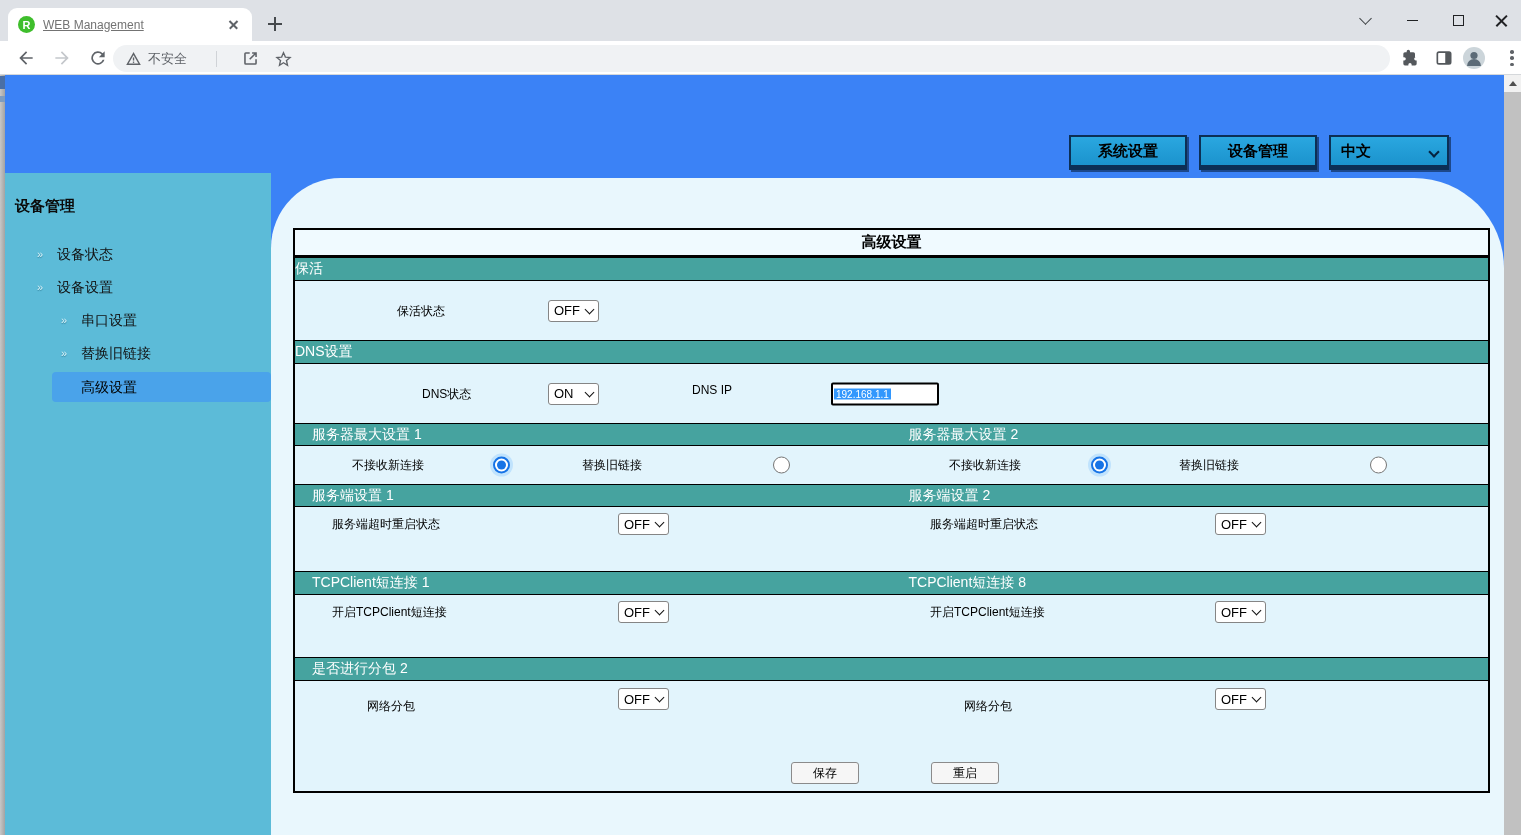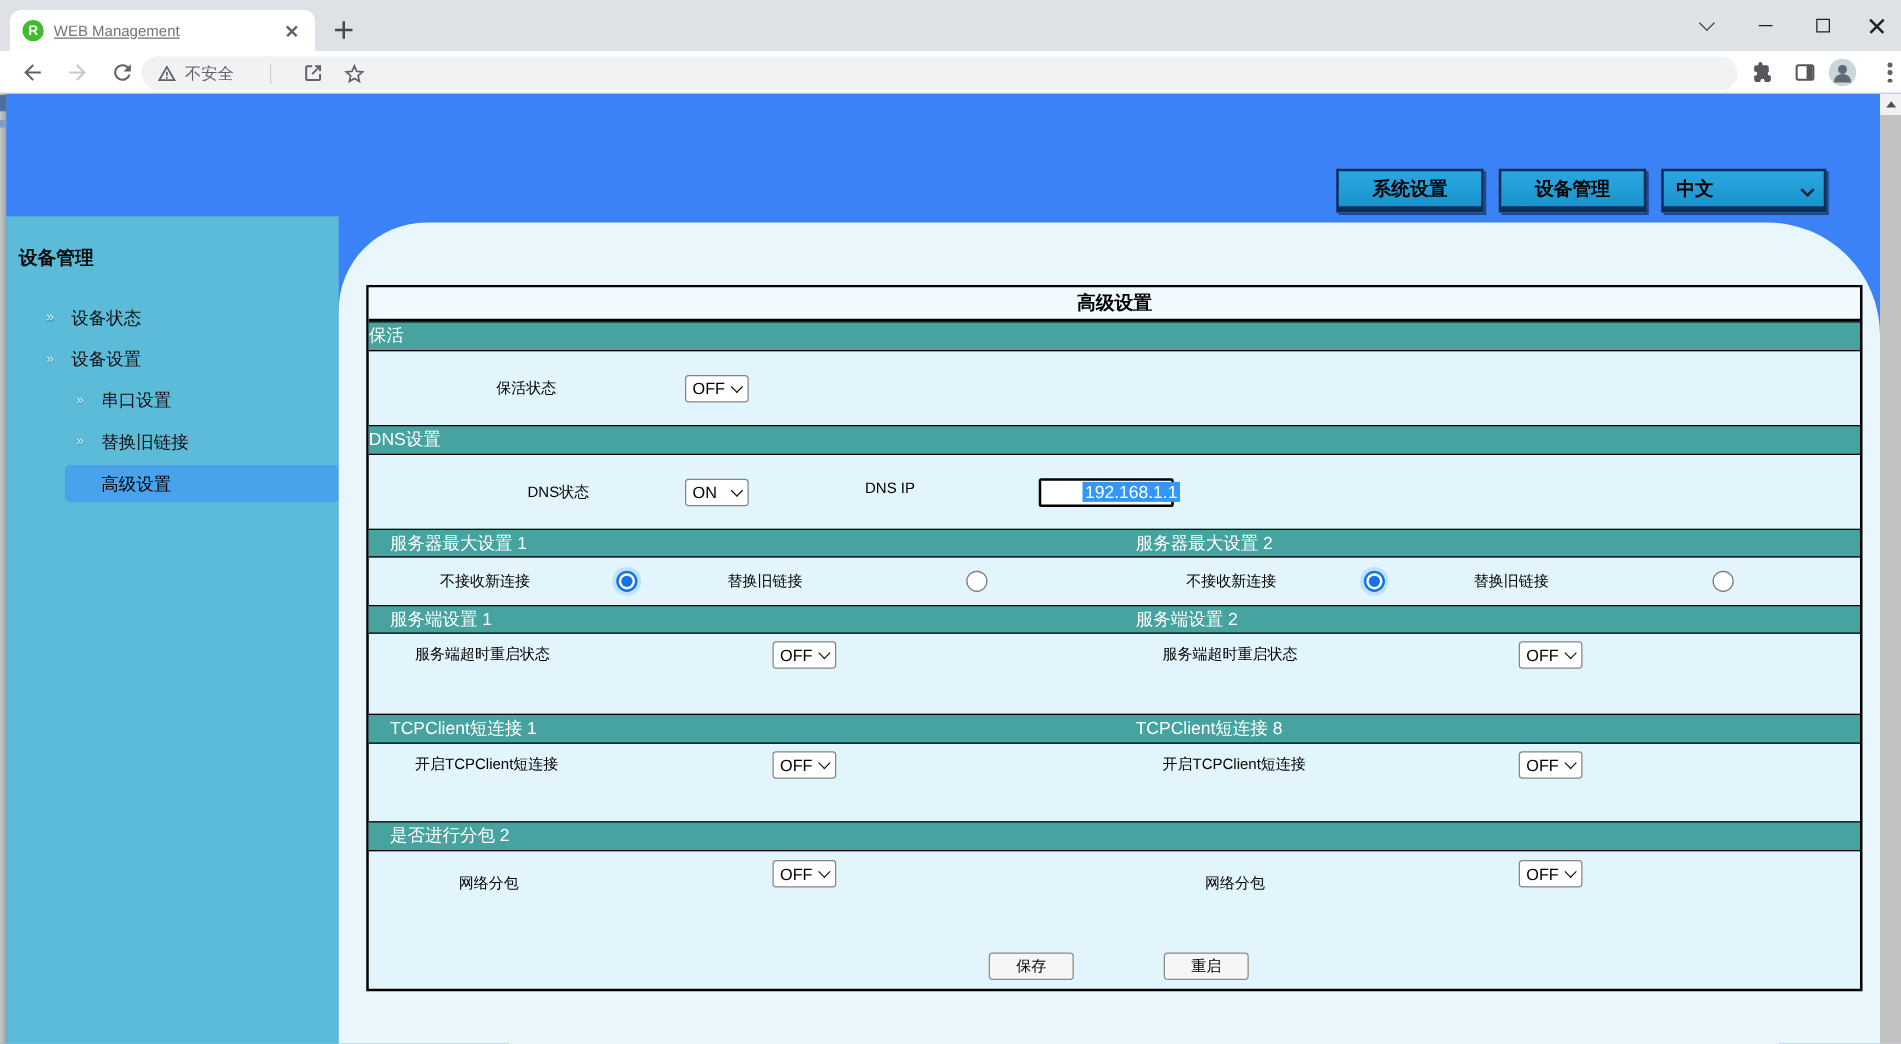--- a/index.html
+++ b/index.html
@@ -46,21 +46,21 @@
   .page { position:absolute; left:0; top:75px; width:1521px; height:760px; background:#3b82f6; }
   .left-strip { position:absolute; left:0; top:0; width:5px; height:100%;
     background:linear-gradient(to right,#c7c7c7,#a3a3a3); z-index:30; }
   .strip-ico1 { position:absolute; left:0; top:1px; width:5px; height:13px; background:#4a6fa5; }
   .strip-ico2 { position:absolute; left:0; top:21px; width:5px; height:6px; background:#7d9cc0; }
 
   .navbtns { position:absolute; top:60px; left:1069px; display:flex; }
   .navbtn { width:118px; height:35px; margin-right:12px; background:linear-gradient(#2aa7e0,#1b93cd);
     border:2px solid #0c2f55; border-bottom-width:5px; box-shadow:2px 2px 0 rgba(5,25,50,.55);
     color:#000; font-weight:bold; font-size:15px; display:flex; align-items:center; justify-content:center; cursor:pointer; }
-  .langsel { width:132px; margin-right:16px; justify-content:flex-start; padding-left:10px; position:relative;align-items:center; }
+  .langsel { width:120px; margin-right:16px; justify-content:flex-start; padding-left:10px; position:relative;align-items:center; }
   .langsel .chev2 { position:absolute; right:9px; top:11px; width:8px; height:8px;
     border-right:2px solid #06233f; border-bottom:2px solid #06233f; transform:rotate(45deg); }
 
   .sidebar { position:absolute; left:5px; top:98px; width:266px; height:662px; background:#5cbbd8; }
   .sb-title { margin:24px 0 0 10px; font-size:15px; font-weight:bold; color:#0b0b0b; }
   .sb-item { position:relative; height:33px; line-height:33px; font-size:14px; color:#111; cursor:pointer; }
   .sb-list { margin-top:22px; }
   .sb-item .arrow { position:absolute; font-size:11px; color:#d8f2f9; text-shadow:0 1px 1px rgba(0,60,80,.4); }
   .lvl1 { padding-left:52px; } .lvl1 .arrow { left:32px; }
   .lvl2 { padding-left:76px; } .lvl2 .arrow { left:56px; }
@@ -87,21 +87,21 @@
   .sel.topline { top:17px; }
   .chev { width:7px; height:7px; border-right:1.6px solid #111; border-bottom:1.6px solid #111;
     transform:rotate(45deg); margin-top:-3px; flex:none; }
   .radio { position:absolute; top:50%; transform:translateY(-50%); width:17px; height:17px; border-radius:50%;
     background:#fff; border:1px solid #757575; cursor:pointer; }
   .radio.checked { border:2px solid #1673e6; box-shadow:0 0 0 3px rgba(130,195,255,.35); }
   .radio.checked::after { content:""; position:absolute; inset:2px; border-radius:50%; background:#1673e6; }
   .ipbox { position:absolute; left:536px; top:50%; transform:translateY(-50%); width:108px; height:23px;
     border:2px solid #000; border-radius:2px; background:#fff; display:flex; align-items:center;
     padding:0 1px; cursor:text; }
-  .ipsel { background:#3297fd; color:#fff; font-size:14px; padding:0 2px; white-space:nowrap;margin-left:32px; }
+  .ipsel { background:#3297fd; color:#fff; font-size:10px; padding:0 2px; white-space:nowrap; }
   .formbtn { position:absolute; bottom:7px; width:68px; height:22px; background:#f6f6f6;
     border:1px solid #8b8b8b; border-radius:3px; font-size:12px; color:#000;
     display:flex; align-items:center; justify-content:center; cursor:pointer; }
 
   .scrollbar { position:absolute; right:0; top:0; width:17px; height:100%; background:#f1f1f1; z-index:40; }
   .sb-up { height:17px; display:flex; align-items:center; justify-content:center; }
   .tri-up { width:0; height:0; border-left:4px solid transparent; border-right:4px solid transparent;
     border-bottom:5px solid #505050; }
   .thumb { position:absolute; left:0; top:17px; bottom:0; width:17px; background:#c1c1c1; }
 </style>

